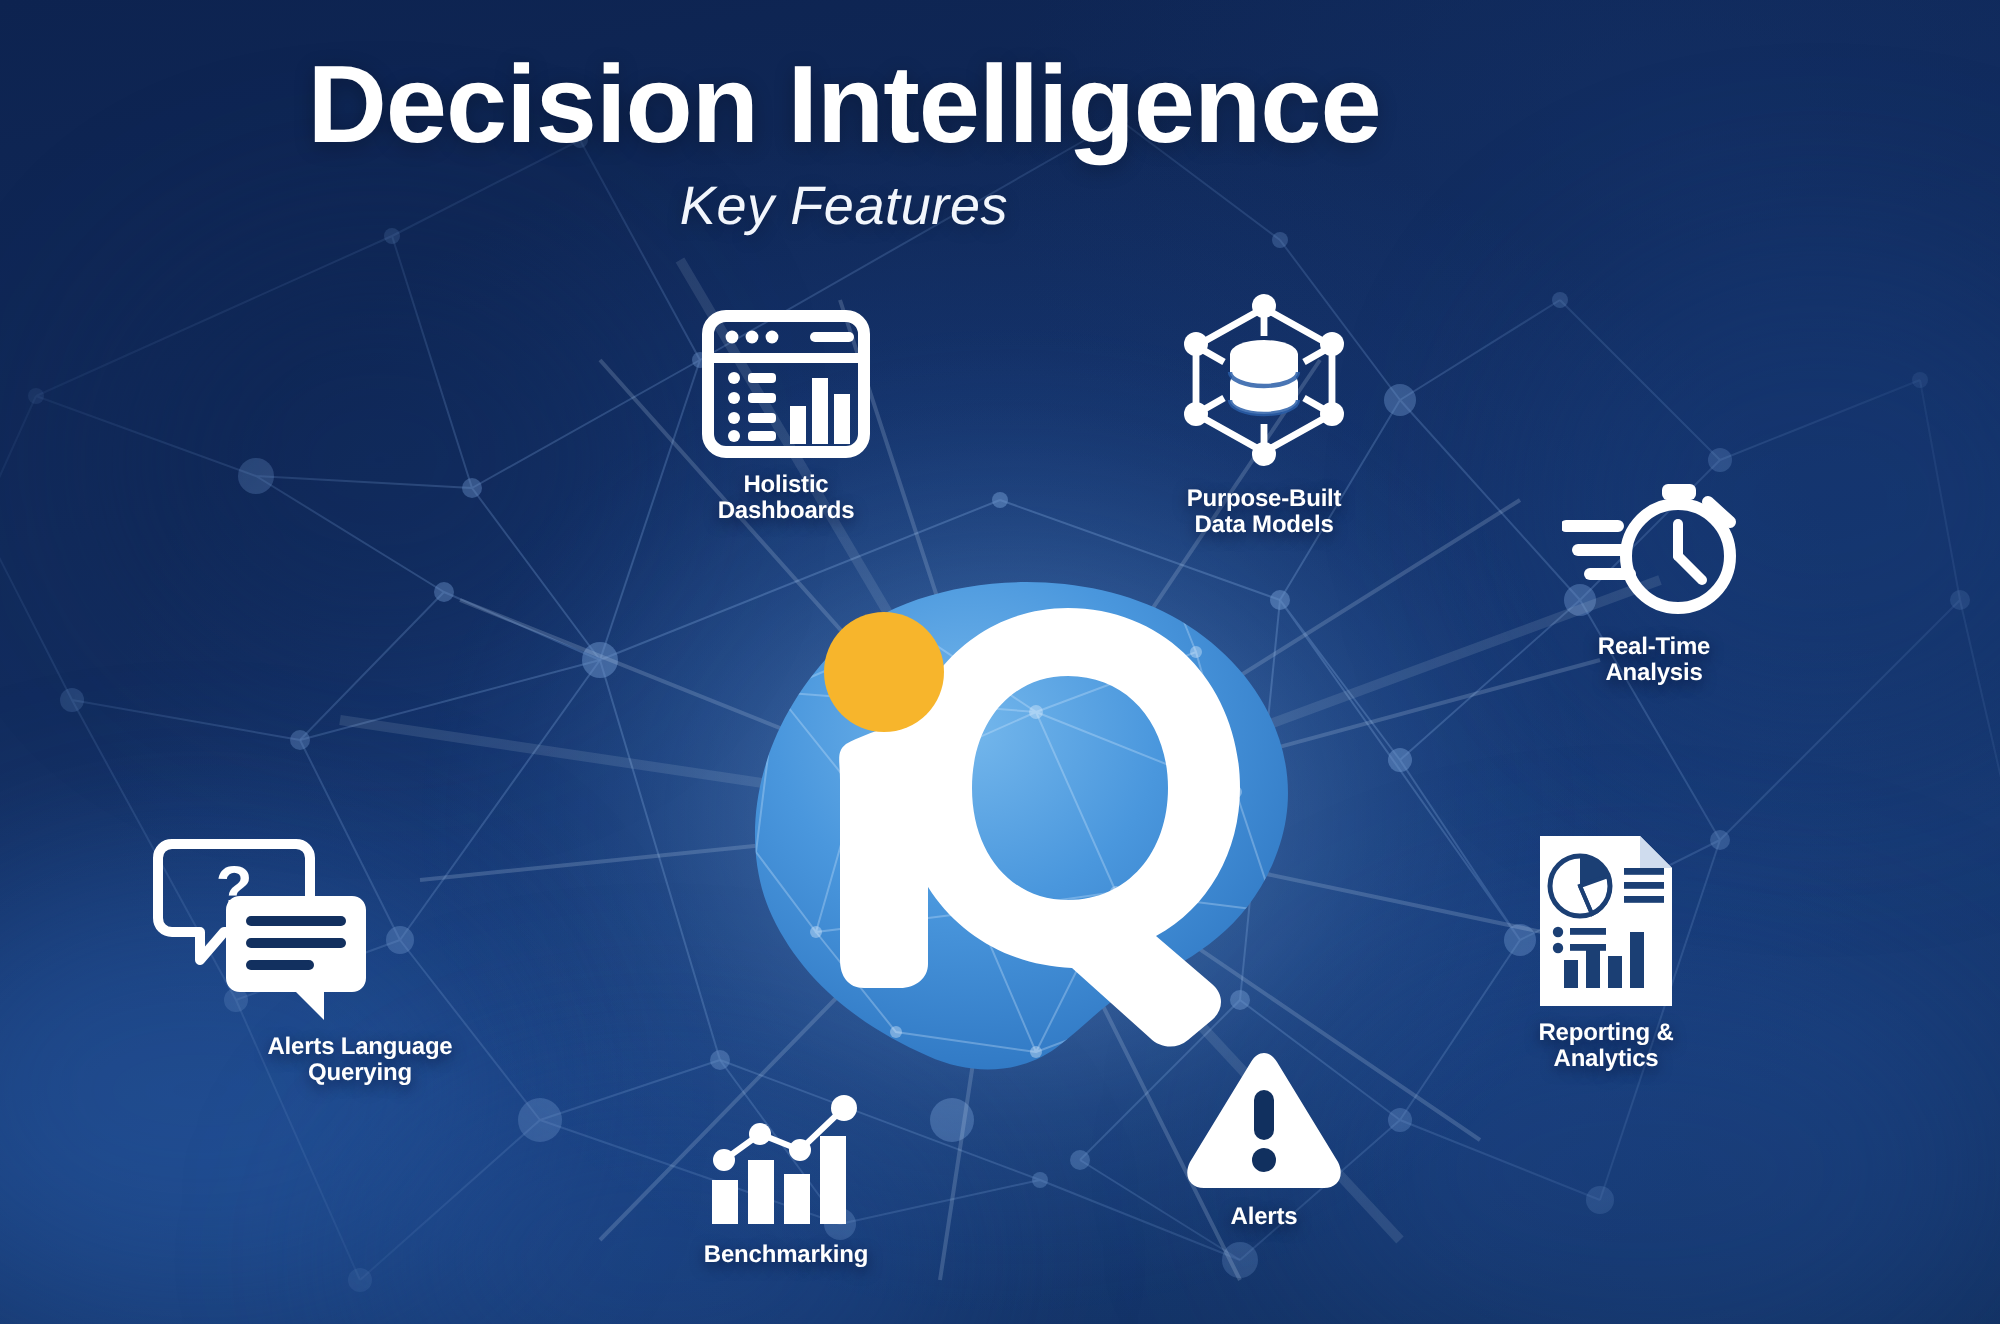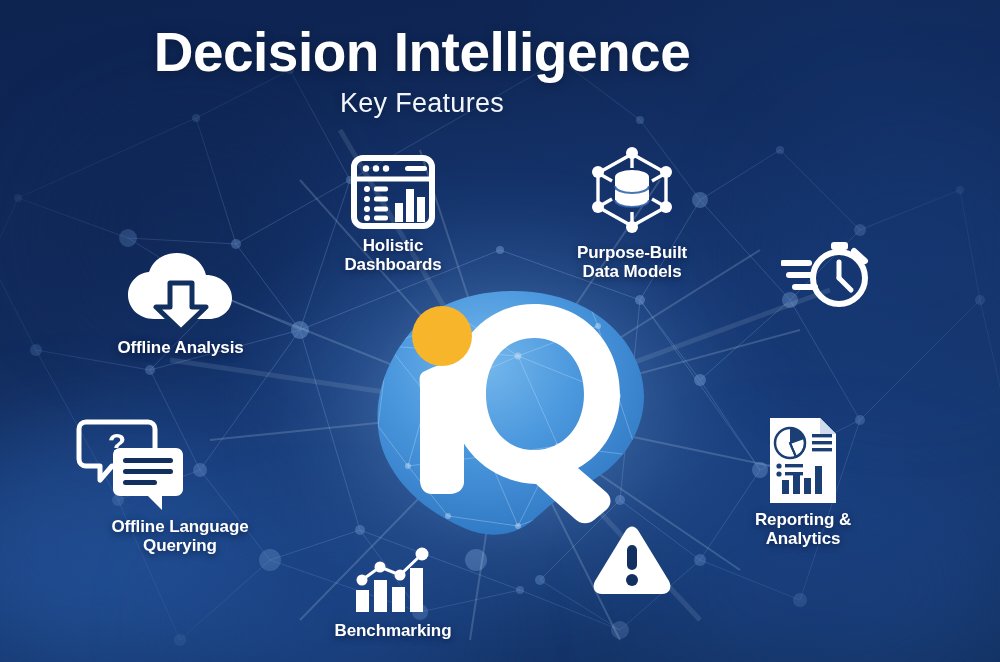--- a/index.html
+++ b/index.html
@@ -24,33 +24,33 @@
   .net{position:absolute;left:0;top:0;width:1000px;height:662px;}
 
   
   .title-wrap{position:absolute;left:0;top:24px;width:844px;text-align:center;}
   .title{
     color:#ffffff;font-size:55px;font-weight:bold;letter-spacing:-0.5px;
     line-height:1.05;margin:0;
     text-shadow:0 2px 10px rgba(0,0,0,0.28);
   }
   .subtitle{
-    color:#f2f6fc;font-size:27px;font-weight:400;
+    color:#f2f6fc;font-size:27px;font-style:italic;font-weight:400;
     margin:6px 0 0 0;letter-spacing:0.3px;
     text-shadow:0 2px 8px rgba(0,0,0,0.25);
   }
 
   
   .logo{position:absolute;left:368px;top:286px;width:290px;height:258px;}
 
   
   .feature{position:absolute;text-align:center;}
   .feature .icon{display:block;margin:0 auto;}
   .feature .label{
-    color:#ffffff;font-size:17px;font-weight:bold;line-height:1.12;
+    color:#ffffff;font-size:12px;font-weight:bold;line-height:1.12;
     margin-top:7px;letter-spacing:-0.1px;
     text-shadow:0 2px 7px rgba(0,10,35,0.55);
     white-space:pre-line;
   }
 </style>
 </head>
 <body>
 
 <div class="stage">
 
@@ -285,20 +285,22 @@
       </g>
       <circle cx="58" cy="40" r="26" fill="none" stroke="#ffffff" stroke-width="6"></circle>
       <g stroke="#ffffff" stroke-width="5" stroke-linecap="round" fill="none">
         <line x1="58" y1="40" x2="58" y2="24"></line>
         <line x1="58" y1="40" x2="70" y2="52"></line>
       </g>
       <rect x="50" y="4" width="17" height="8" rx="3" fill="#ffffff"></rect>
       <rect x="54" y="10" width="9" height="7" fill="#ffffff"></rect>
       <path d="M73,13 L84,23" stroke="#ffffff" stroke-width="6" stroke-linecap="round"></path>
     </svg>
+    <div class="label">Real-Time
+Analysis</div>
   </div>
 
   <div class="feature" style="left:713px;top:418px;width:180px;">
     <svg class="icon" width="66" height="85" viewBox="0 0 66 85">
       <path d="M0,0 L50,0 L66,16 L66,85 L0,85 Z" fill="#ffffff"></path>
       <path d="M50,0 L50,16 L66,16 Z" fill="#cfdcee"></path>
 
       <g>
         <circle cx="20" cy="25" r="15" fill="none" stroke="#1b3f74" stroke-width="2.5"></circle>
         <path d="M20,25 L20,10 A15,15 0 0 1 34,20 Z" fill="#1b3f74"></path>
@@ -330,20 +332,21 @@
 Analytics</div>
   </div>
 
   <div class="feature" style="left:557px;top:525px;width:150px;">
     <svg class="icon" width="82" height="70" viewBox="0 0 82 70">
       <path d="M34.5,6 C38,0 44,0 47.5,6 L78,56 C81.5,63 78,69 71,69 L11,69
                C4,69 0.5,63 4,56 Z" fill="#ffffff"></path>
       <rect x="36" y="20" width="10" height="25" rx="5" fill="#11305f"></rect>
       <circle cx="41" cy="55" r="6" fill="#11305f"></circle>
     </svg>
+    <div class="label">Alerts</div>
   </div>
 
   <div class="feature" style="left:303px;top:544px;width:180px;">
     <svg class="icon" width="78" height="70" viewBox="0 0 78 70">
       <g stroke="#ffffff" stroke-width="3" fill="none">
         <path d="M8,36 L26,23 L46,31 L68,10"></path>
       </g>
       <g fill="#ffffff">
         <circle cx="8" cy="36" r="5.5"></circle>
         <circle cx="26" cy="23" r="5.5"></circle>
@@ -372,29 +375,18 @@
 
       <path d="M44,30 L100,30 C104,30 107,33 107,37 L107,71 C107,75 104,78 100,78
                L86,78 L86,92 L72,78 L44,78 C40,78 37,75 37,71
                L37,37 C37,33 40,30 44,30 Z" fill="#ffffff"></path>
       <g fill="#12305f">
         <rect x="47" y="40" width="50" height="5" rx="2.5"></rect>
         <rect x="47" y="51" width="50" height="5" rx="2.5"></rect>
         <rect x="47" y="62" width="34" height="5" rx="2.5"></rect>
       </g>
     </svg>
-    <div class="label">Offline Language
+    <div class="label">Alerts Language
 Querying</div>
   </div>
 
-  <div class="feature" style="left:73px;top:253px;width:215px;">
-    <svg class="icon" width="110" height="78" viewBox="0 0 110 78">
-      <path d="M28,66 C13,66 2,55 2,42 C2,30 11,20 23,19 C27,7 38,0 51,0
-               C65,0 77,9 80,22 C94,22 106,32 106,45 C106,57 96,66 83,66 Z" fill="#ffffff"></path>
-      <g>
-        <path d="M44,30 L66,30 L66,54 L80,54 L55,78 L30,54 L44,54 Z" fill="#ffffff"></path>
-        <path d="M44,30 L66,30 L66,54 L80,54 L55,78 L30,54 L44,54 Z" fill="none" stroke="#12305f" stroke-width="5" stroke-linejoin="round"></path>
-      </g>
-    </svg>
-    <div class="label">Offline Analysis</div>
-  </div>
 
 </div>
 
 </body></html>

